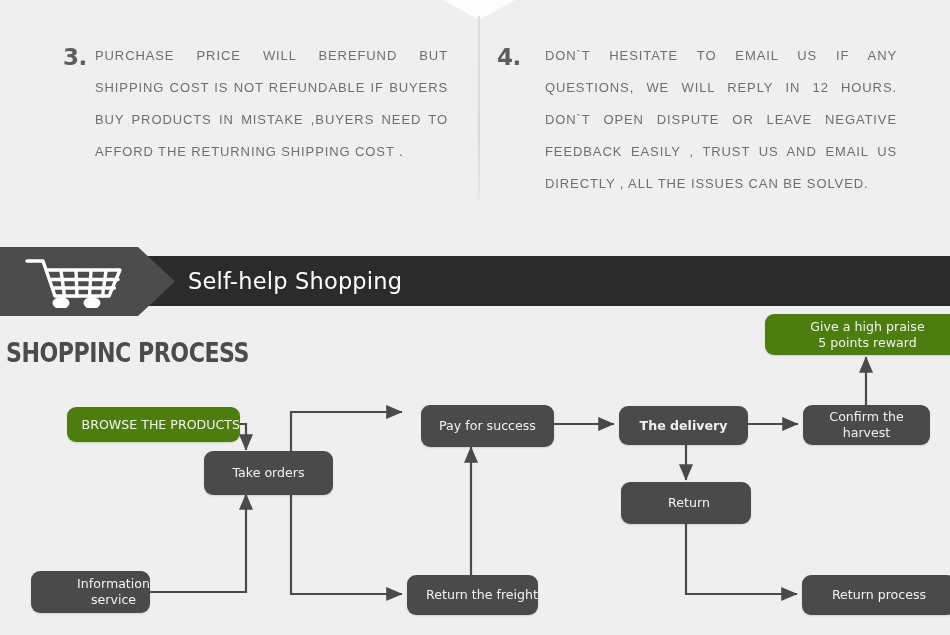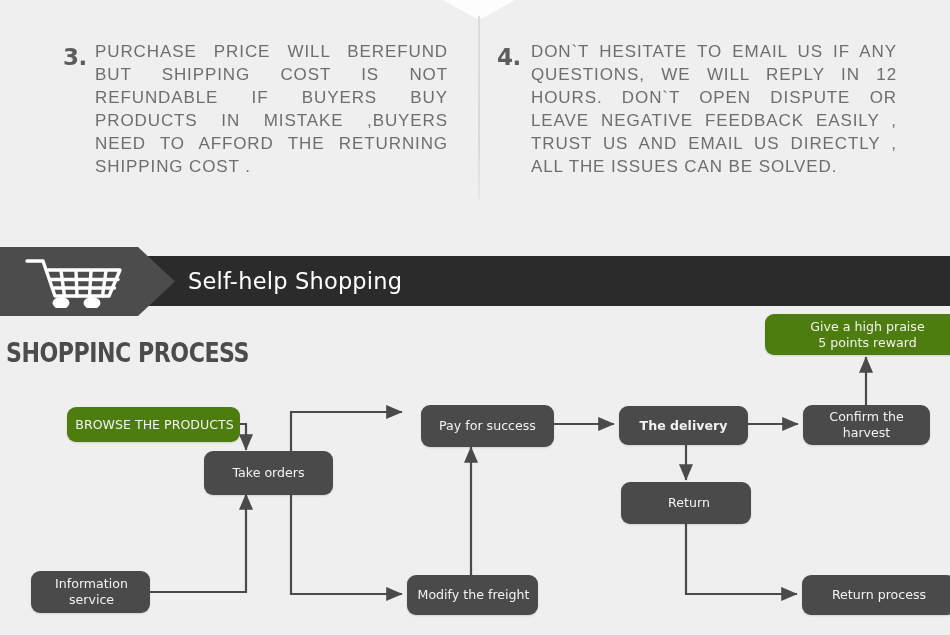--- a/index.html
+++ b/index.html
@@ -32,33 +32,33 @@
   }
   .policy .num {
     position: absolute;
     font-family: "DejaVu Sans", sans-serif;
     font-weight: 700;
     font-size: 23px;
     color: #5d5d5d;
     letter-spacing: -0.5px;
   }
   .policy .body {
-    font-size: 17px;
-    line-height: 23px;
+    font-size: 13px;
+    line-height: 32px;
     letter-spacing: 0.9px;
     color: #6e6e6e;
     text-align: justify;
     text-align-last: left;
   }
   #policy3 { left: 63px; top: 40px; width: 385px; }
   #policy3 .num { left: 0px; top: 4px; }
   #policy3 .body { margin-left: 32px; }
   #policy4 { left: 497px; top: 40px; width: 400px; }
   #policy4 .num { left: 0px; top: 4px; }
-  #policy4 .body { margin-left: 34px; }
+  #policy4 .body { margin-left: 48px; }
 
   
   .banner {
     position: absolute; left: 0; top: 256px;
     width: 950px; height: 50px;
     background: #2b2b2b;
   }
   .banner-title {
     position: absolute; left: 188px; top: 268px;
     font-size: 22.5px; color: #ffffff;
@@ -94,21 +94,21 @@
     border-radius: 9px;
     display: flex; align-items: center; justify-content: center;
     text-align: center;
     font-family: "DejaVu Sans", sans-serif;
     font-size: 12.6px;
     line-height: 16px;
     z-index: 3;
     box-shadow: 0 1px 2px rgba(0,0,0,0.12);
   }
   .node.dark { background: #4d7c0f; margin-left: 47px; }
-  .node.left-align { justify-content: center; padding-left: 2px; }
+  .node.left-align { justify-content: flex-end; padding-left: 2px; }
 
   svg.edges { position: absolute; left:0; top:0; width:950px; height:635px; z-index:1; }
 </style>
 </head>
 <body>
 
 <div id="root">
 
   <div class="notch"></div>
   <div class="vdivider"></div>
@@ -184,21 +184,21 @@
 
     <div class="node left-align" style="left:31px; top:571px; width:119px; height:42px;">
       <span class="ml">Information<br>service</span>
     </div>
 
     <div class="node" style="left:405px; top:405px; width:133px; height:42px;margin-left:16px;">
       <span>Pay for success</span>
     </div>
 
     <div class="node left-align" style="left:407px; top:575px; width:131px; height:40px;">
-      <span>Modify the freight</span>
+      <span>Return the freight</span>
     </div>
 
     <div class="node" style="left:619px; top:406px; width:129px; height:39px;font-weight:bold;">
       <span>The delivery</span>
     </div>
 
     <div class="node" style="left:621px; top:482px; width:130px; height:42px;padding-left:6px;">
       <span>Return</span>
     </div>
 

